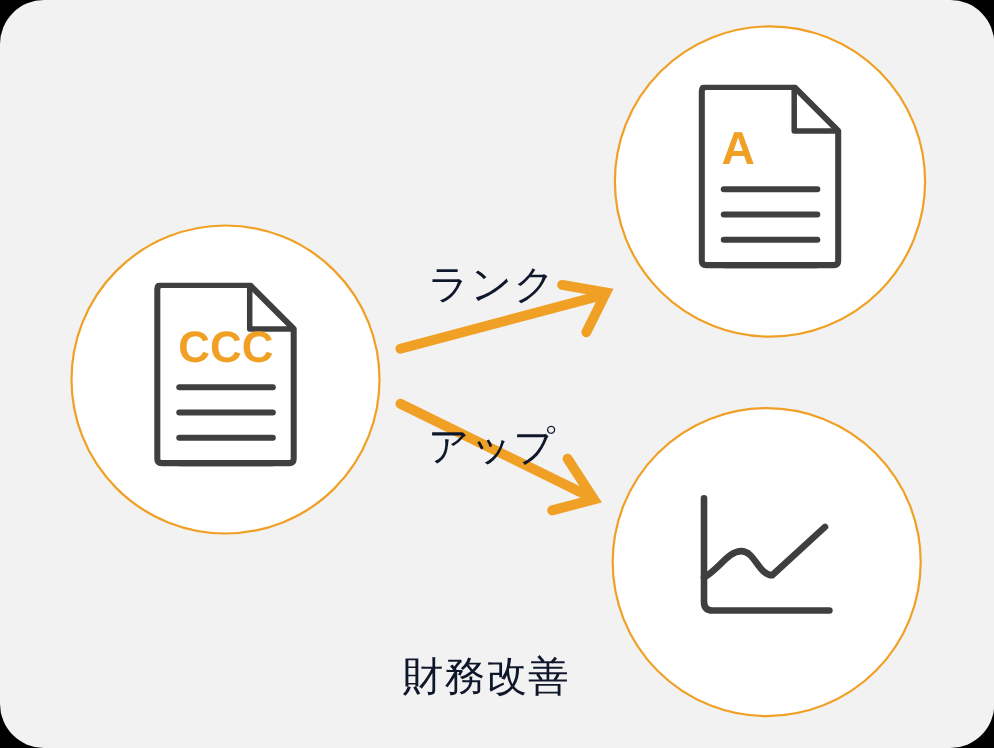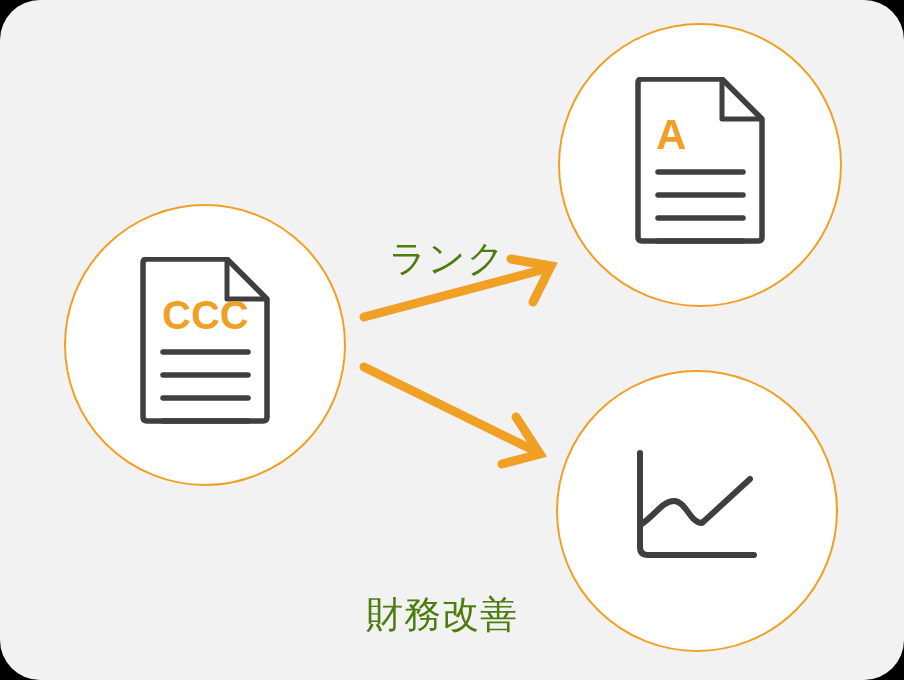--- a/index.html
+++ b/index.html
@@ -35,21 +35,21 @@
   }
 
   #circle-source { left: 64px;  top: 204px; width: 282px; height: 282px; text-decoration: underline; }
   #circle-rank   { left: 558px; top: 23px;  width: 284px; height: 284px; }
   #circle-fin    { left: 556px; top: 370px; width: 282px; height: 282px; }
 
   .doc-icon-wrap { position: relative; }
 
   .label {
     position: absolute;
-    color: #4d7c0f;
+    color: #0f172a;
     font-size: 37px;
     line-height: 49px;
     letter-spacing: 1px;
     font-weight: 400;
     white-space: pre;
     text-align: left;
   }
   #label-rankup    { left: 389px; top: 136px; }
   #label-finance   { left: 366px; top: 492px; }
 
@@ -124,19 +124,20 @@
 
         <path d="M8 4 L8 98 Q8 106 16 106 L122 106" fill="none" stroke="#3F3F3F" stroke-width="6" stroke-linecap="round" stroke-linejoin="round"></path>
 
         <path d="M8 76 C 22 68, 30 52, 42 52 C 54 52, 58 74, 70 74 L 118 30" fill="none" stroke="#3F3F3F" stroke-width="6" stroke-linecap="round" stroke-linejoin="round"></path>
       </svg>
     </div>
   </div>
 
   <div class="label" id="label-rankup">
     <div>ランク</div>
+    <div>アップ</div>
   </div>
 
   <div class="label" id="label-finance">
     <div>財務改善</div>
   </div>
 
 </div>
 
 </body></html>

